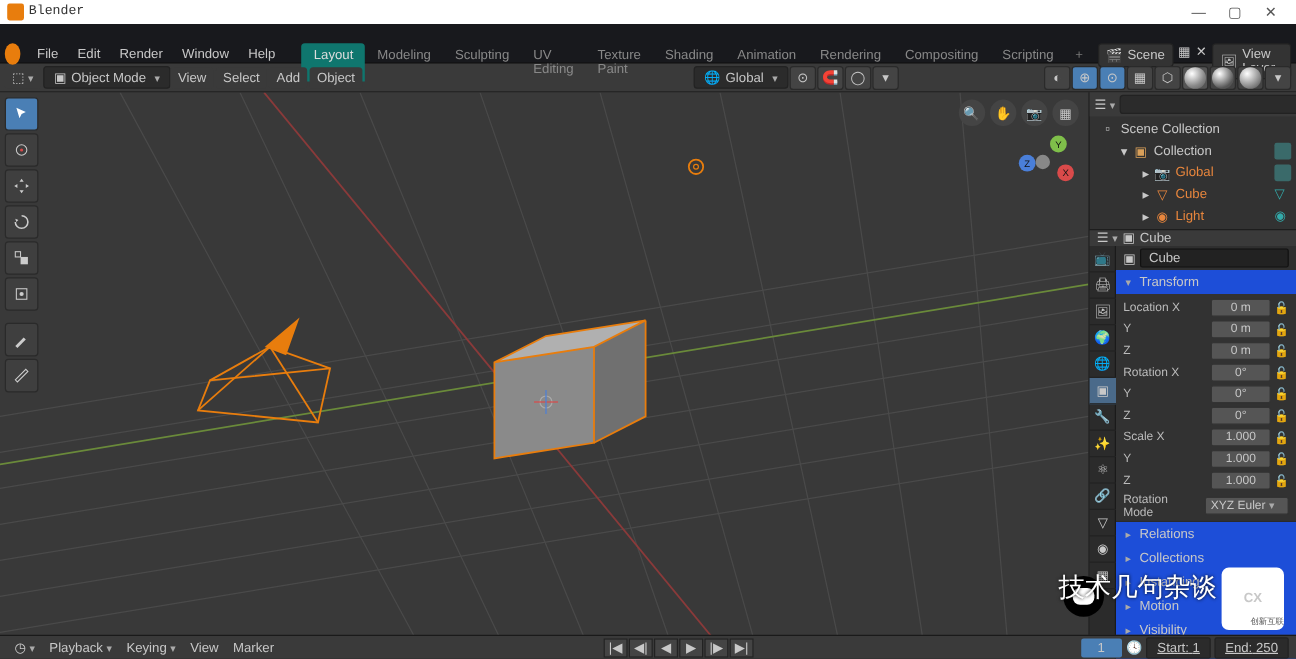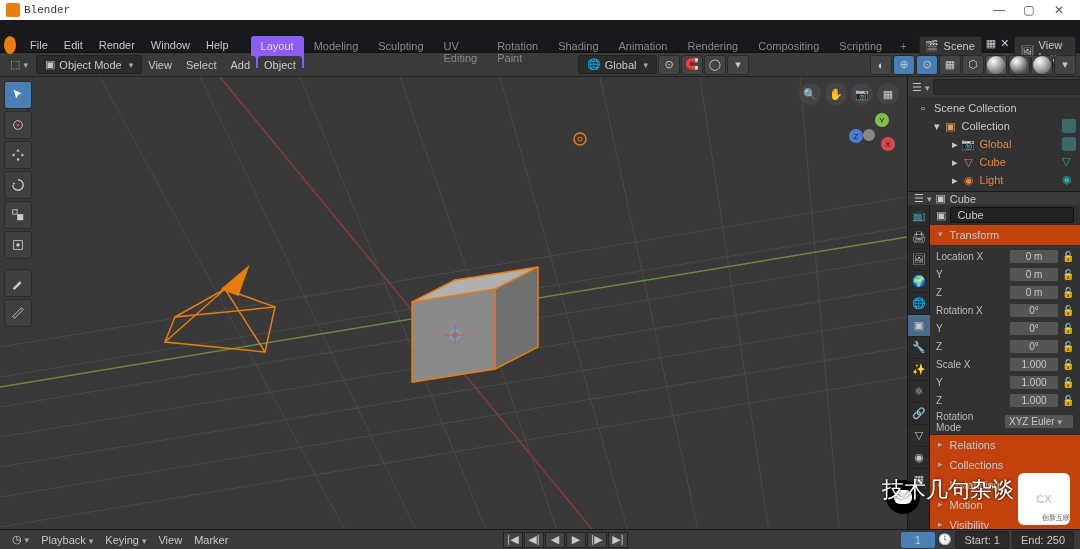--- a/index.html
+++ b/index.html
@@ -10,21 +10,21 @@
 .titlebar .logo { width:14px; height:14px; background:#e87d0d; border-radius:2px; margin-right:4px; }
 .titlebar .title { color:#333; flex:1;font-family:Liberation Mono, monospace; }
 .titlebar .win-btn { width:30px; text-align:center; color:#555; font-size:12px; cursor:pointer; }
 
 
 .menubar { height:23px; background:#18191d; display:flex; align-items:flex-start; padding:16px 4px; border-bottom:1px solid #111; }
 .menubar .blender-ico { width:18px; height:18px; background:#e87d0d; border-radius:50%; margin-right:6px; }
 .menubar .menu-item { padding:3px 8px; cursor:pointer; }
 .menubar .tabs { display:flex; margin-left:14px; gap:0; }
 .menubar .tab { padding:4px 10px; cursor:pointer; color:#888; }
-.menubar .tab.active { background:#8b5cf6; color:#ddd; border-radius:3px 3px 0 0; }
+.menubar .tab.active { background:#0f766e; color:#ddd; border-radius:3px 3px 0 0; }
 .menubar .tab-add { padding:4px 8px; color:#777; cursor:pointer; }
 .menubar .spacer { flex:1; }
 .menubar .scene-box, .menubar .layer-box { background:#333; border:1px solid #222; border-radius:3px; padding:2px 6px; display:flex; align-items:center; gap:4px; margin-left:4px; }
 .menubar .ico { width:14px; height:14px; display:inline-flex; align-items:center; justify-content:center; }
 
 
 .header { height:24px; background:#3a3a3a; display:flex; align-items:center; padding:0 4px; border-bottom:1px solid #222; }
 .header .hbtn { padding:3px 6px; cursor:pointer; background:#3a3a3a; border-radius:3px; margin-right:2px; }
 .header .mode-dd { background:#2b2b2b; border:1px solid #222; border-radius:3px; padding:2px 8px; display:flex; align-items:center; gap:4px; }
 .header .spacer { flex:1; }
@@ -75,34 +75,34 @@
 
 .props { display:flex; flex:1; }
 .prop-tabs { width:22px; background:#2b2b2b; display:flex; flex-direction:column; border-right:1px solid #1a1a1a; }
 .prop-tab { width:22px; height:22px; display:flex; align-items:center; justify-content:center; cursor:pointer; border-bottom:1px solid #222; }
 .prop-tab.active { background:#4a6a8a; }
 .prop-body { flex:1; overflow:hidden; }
 .prop-header { height:20px; background:#3a3a3a; display:flex; align-items:center; padding:0 6px; gap:4px; }
 .obj-name-box { background:#222; border:1px solid #111; border-radius:2px; padding:1px 6px; flex:1; }
 
 .panel-sec { border-bottom:1px solid #2a2a2a; }
-.panel-title { padding:4px 8px; background:#c2410c; cursor:pointer; display:flex; align-items:flex-start; gap:4px; }
+.panel-title { padding:4px 8px; background:#1d4ed8; cursor:pointer; display:flex; align-items:center; gap:4px; }
 .panel-content { padding:3px 6px; }
 .prop-row { display:flex; align-items:center; height:17px; gap:3px; margin-bottom:1px; }
 .prop-row .lbl { flex:1; text-align:left; padding-right:4px; color:#bbb; font-size:10px; }
 .prop-row .val { width:50px; background:#555; border:1px solid #333; border-radius:2px; text-align:center; font-size:10px; padding:1px 0; }
 .prop-row .lock { width:12px; text-align:center; color:#777; font-size:10px; }
 
 
 .timeline { position:absolute; left:0; right:0; bottom:0; height:20px; background:#3a3a3a; display:flex; align-items:center; padding:0 6px; border-top:1px solid #1a1a1a; }
 .timeline .tl-btn { padding:2px 6px; cursor:pointer; }
 .timeline .tl-play { display:flex; gap:1px; margin-left:auto; margin-right:auto; }
 .timeline .play-btn { width:20px; height:16px; background:#444; border:1px solid #222; display:flex; align-items:center; justify-content:center; cursor:pointer; }
 .timeline .frame-box { background:#4a7fb5; padding:2px 14px; border-radius:2px; margin:0 4px; }
-.timeline .range-box { background:#2b2b2b; border:1px solid #222; padding:2px 8px; border-radius:2px; margin-left:3px; }
+.timeline .range-box { background:#2b2b2b; border:1px solid #222; padding:2px 8px; border-radius:2px; margin-left:3px;text-decoration:underline; }
 
 
 .watermark { position:absolute; color:#fff; font-size:22px; font-weight:normal; text-shadow:0 0 3px #000; pointer-events:none; }
 .wm-wechat { position:absolute; right:160px; bottom:35px; width:34px; height:34px; border-radius:50%; background:#000; display:flex; align-items:center; justify-content:center; pointer-events:none; }
 .wm-wechat::after { content:""; width:18px; height:14px; background:#fff; border-radius:6px; }
 .wm-logo { position:absolute; right:10px; bottom:24px; width:52px; height:52px; background:#fff; border-radius:6px; display:flex; align-items:center; justify-content:center; color:#000; font-size:24px; font-weight:bold; pointer-events:none; }
 .wm-logo-sub { position:absolute; right:10px; bottom:26px; font-size:7px; color:#555; }
 
 svg.icon { width:14px; height:14px; }
 .dd-arrow::after { content:"▾"; margin-left:3px; font-size:9px; color:#aaa; }
@@ -125,21 +125,21 @@
   <span class="menu-item">File</span>
   <span class="menu-item">Edit</span>
   <span class="menu-item">Render</span>
   <span class="menu-item">Window</span>
   <span class="menu-item">Help</span>
   <div class="tabs">
     <span class="tab active">Layout</span>
     <span class="tab">Modeling</span>
     <span class="tab">Sculpting</span>
     <span class="tab">UV Editing</span>
-    <span class="tab">Rotation Paint</span>
+    <span class="tab">Texture Paint</span>
     <span class="tab">Shading</span>
     <span class="tab">Animation</span>
     <span class="tab">Rendering</span>
     <span class="tab">Compositing</span>
     <span class="tab">Scripting</span>
     <span class="tab-add">+</span>
   </div>
   <span class="spacer"></span>
   <div class="scene-box">
     <span class="ico">🎬</span>

